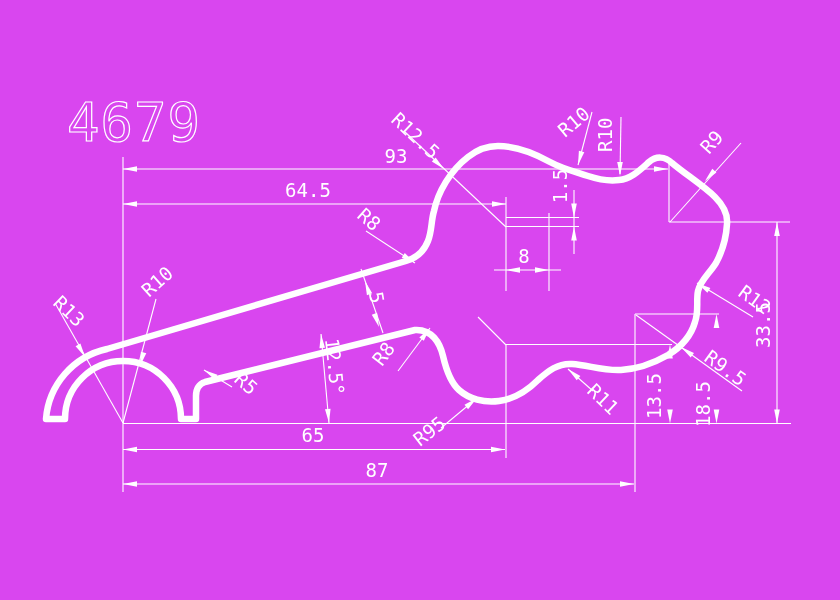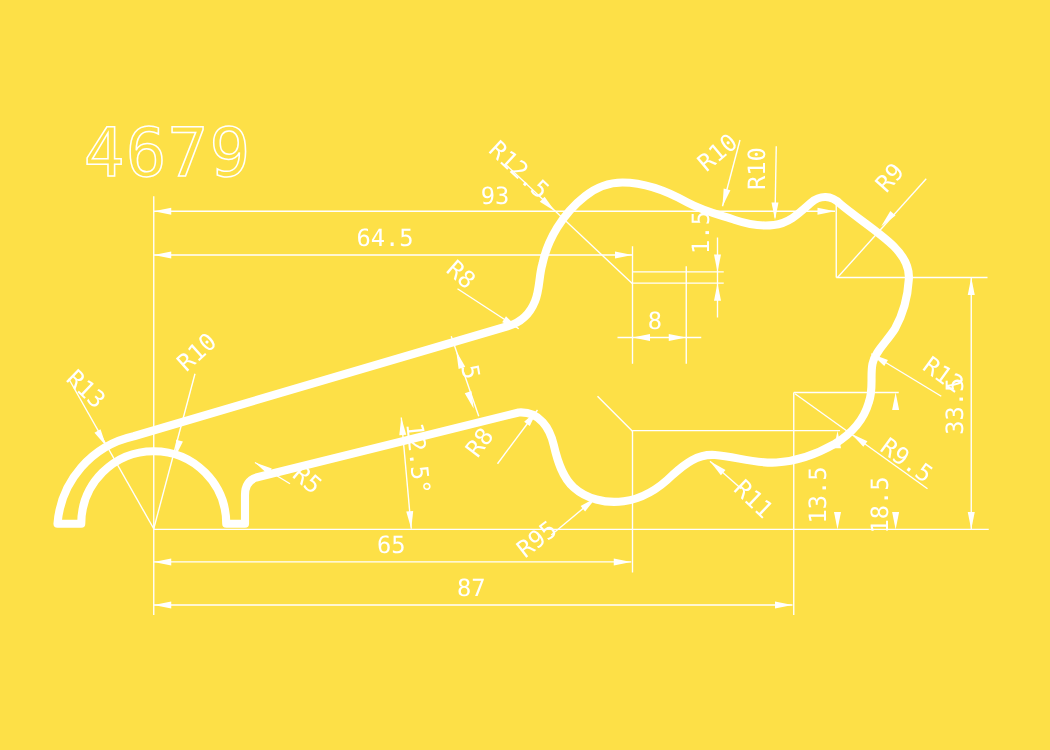--- a/index.html
+++ b/index.html
@@ -1,16 +1,16 @@
 <!DOCTYPE html>
 <html><head>
 <meta charset="utf-8">
 <style>
   html,body{margin:0;padding:0;background:#212830;}
-  .stage{width:840px;height:600px;overflow:hidden;background:#fde047;position:relative;}
+  .stage{width:840px;height:600px;overflow:hidden;background:#d946ef;position:relative;}
   svg{display:block;}
   .profile{fill:none;stroke:#ffffff;stroke-width:6.5;stroke-linejoin:round;stroke-linecap:butt;}
   .thin line{stroke:#ffffff;stroke-width:1.1;stroke-linecap:butt;}
   .arrows path{fill:#ffffff;stroke:none;}
   text.dim{font-family:"DejaVu Sans Mono",monospace;font-size:19px;fill:#ffffff;}
   text.title{font-family:"DejaVu Sans Mono",monospace;font-size:54px;fill:none;stroke:#ffffff;stroke-width:1.2;letter-spacing:1px;}
 </style>
 </head>
 <body>
 

